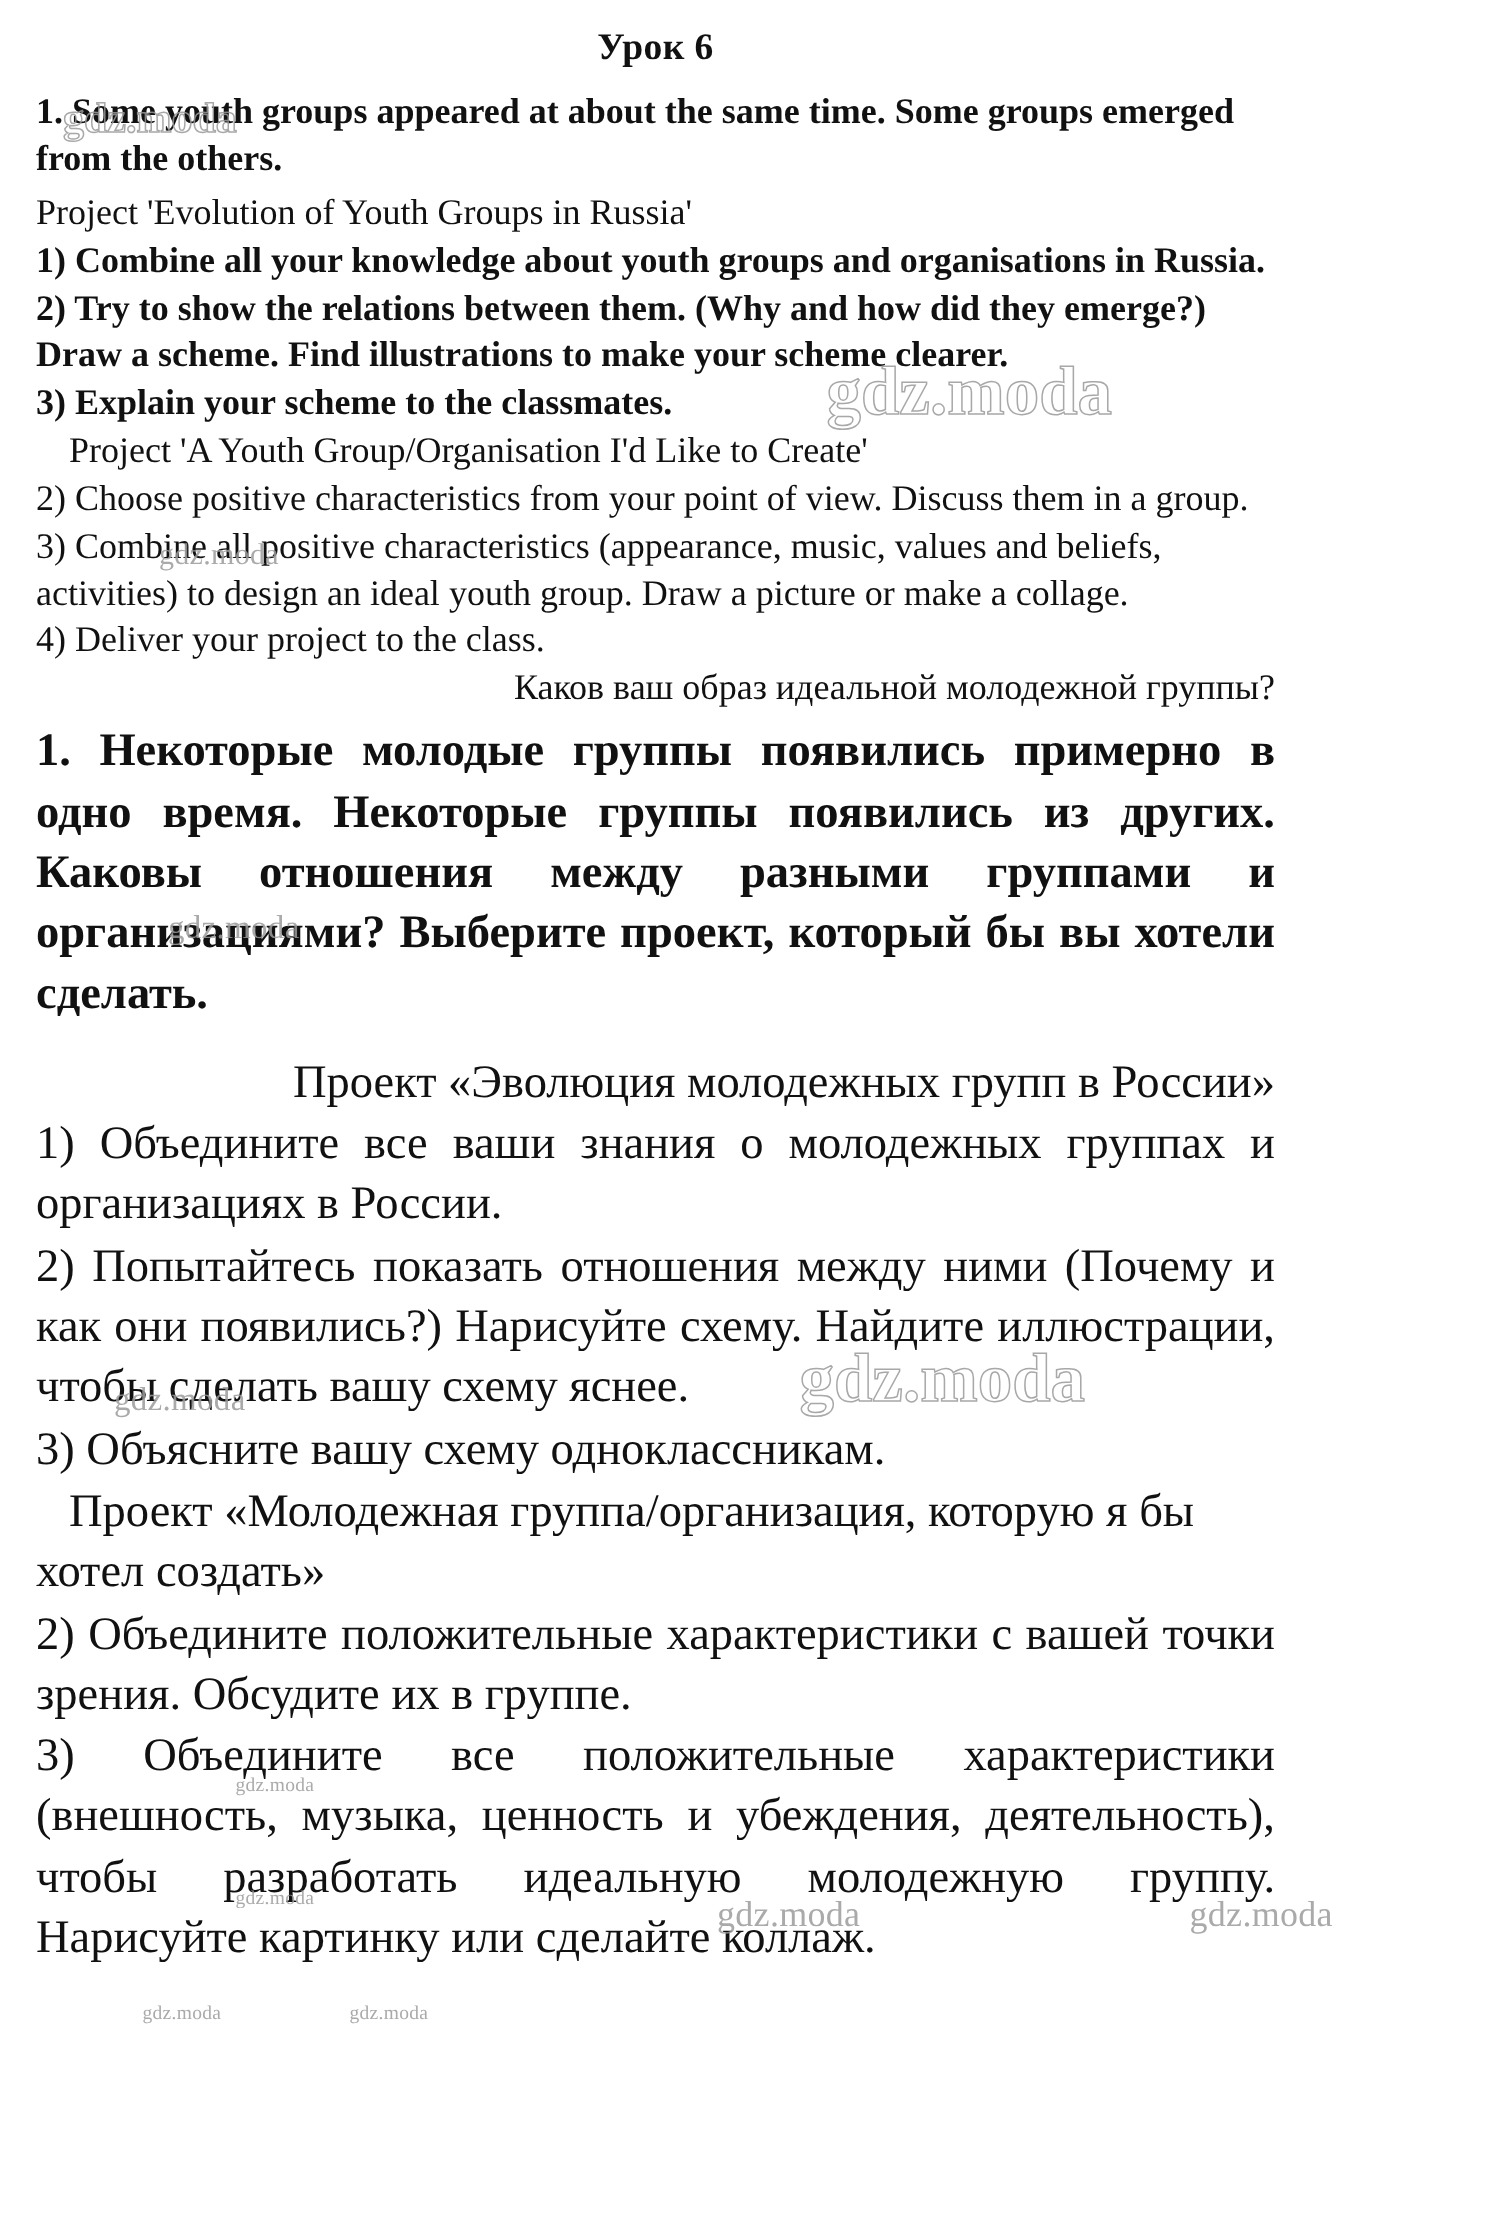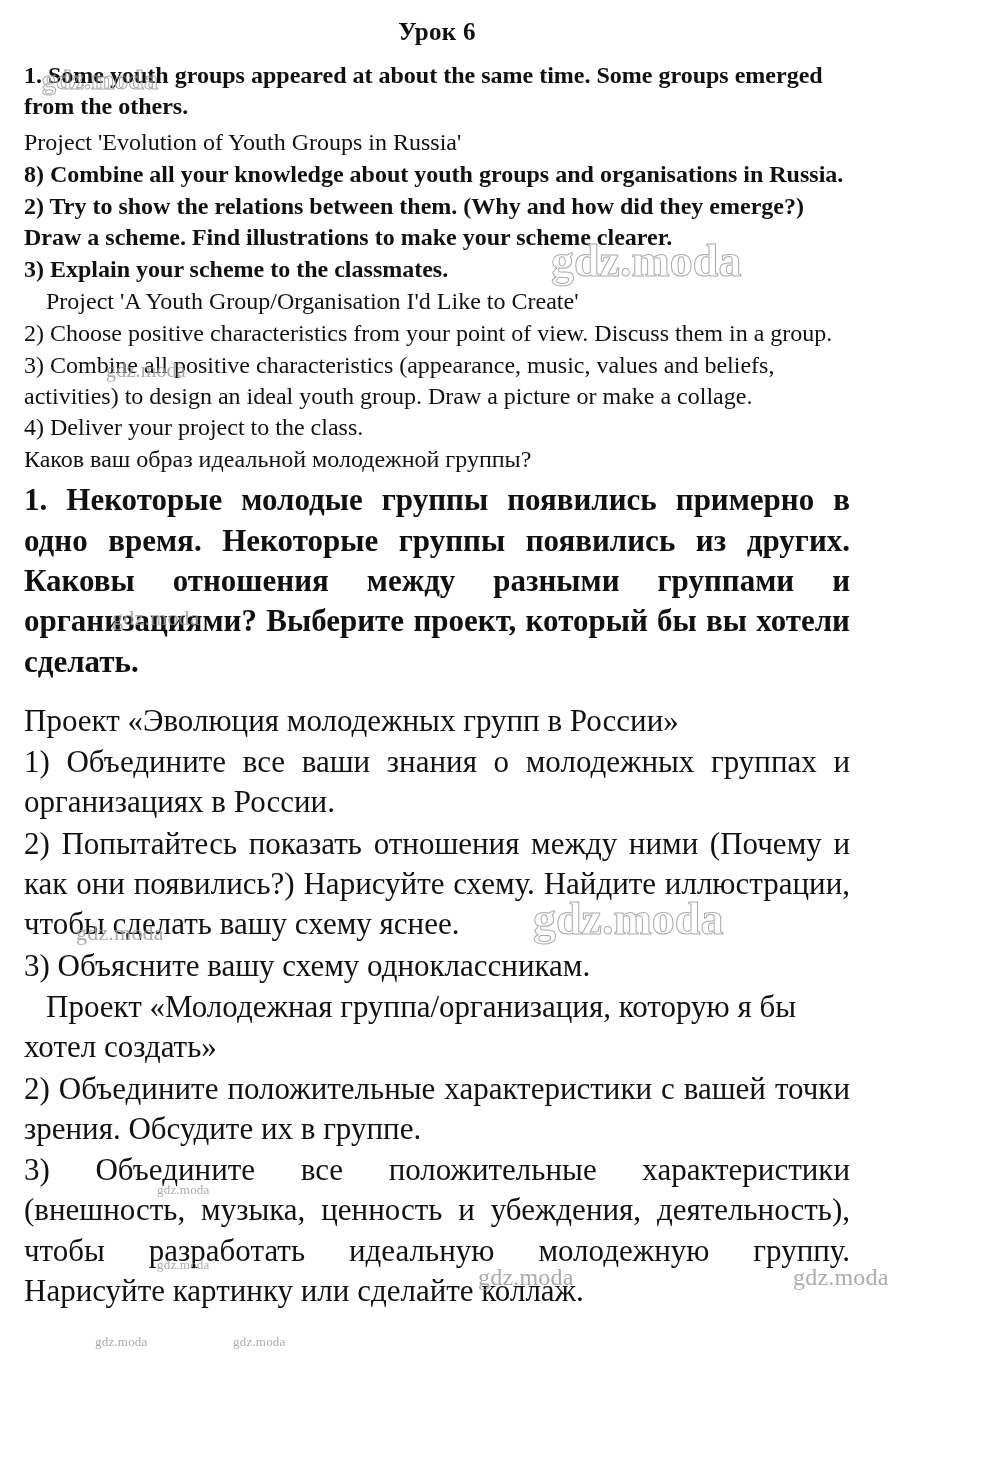--- a/index.html
+++ b/index.html
@@ -37,21 +37,21 @@
   }
   p {
     margin: 0 0 1px 0;
     font-size: 24px;
     line-height: 1.29;
   }
   p.bold {
     font-weight: bold;
   }
   p.center {
-    text-align: left;
+    text-align: right;
   }
   p.indent {
     text-indent: 22px;
   }
   p.just {
     text-align: justify;
   }
   .ru {
     font-size: 31px;
     line-height: 1.3;
@@ -87,21 +87,21 @@
 
 <div class="page">
 
   <div class="content">
 
     <div class="doc-title">Урок 6</div>
 
     <p class="bold">1. Some youth groups appeared at about the same time. Some groups emerged from the others.</p>
     <div class="spacer-sm"></div>
     <p>Project 'Evolution of Youth Groups in Russia'</p>
-    <p class="bold">8) Combine all your knowledge about youth groups and organisations in Russia.</p>
+    <p class="bold">1) Combine all your knowledge about youth groups and organisations in Russia.</p>
     <p class="bold">2) Try to show the relations between them. (Why and how did they emerge?) Draw a scheme. Find illustrations to make your scheme clearer.</p>
     <p class="bold">3) Explain your scheme to the classmates.</p>
     <p class="indent">Project 'A Youth Group/Organisation I'd Like to Create'</p>
     <p>2) Choose positive characteristics from your point of view. Discuss them in a group.</p>
     <p>3) Combine all positive characteristics (appearance, music, values and beliefs, activities) to design an ideal youth group. Draw a picture or make a collage.</p>
     <p>4) Deliver your project to the class.</p>
     <p class="center">Каков ваш образ идеальной молодежной группы?</p>
 
     <div class="spacer-sm"></div>
 

